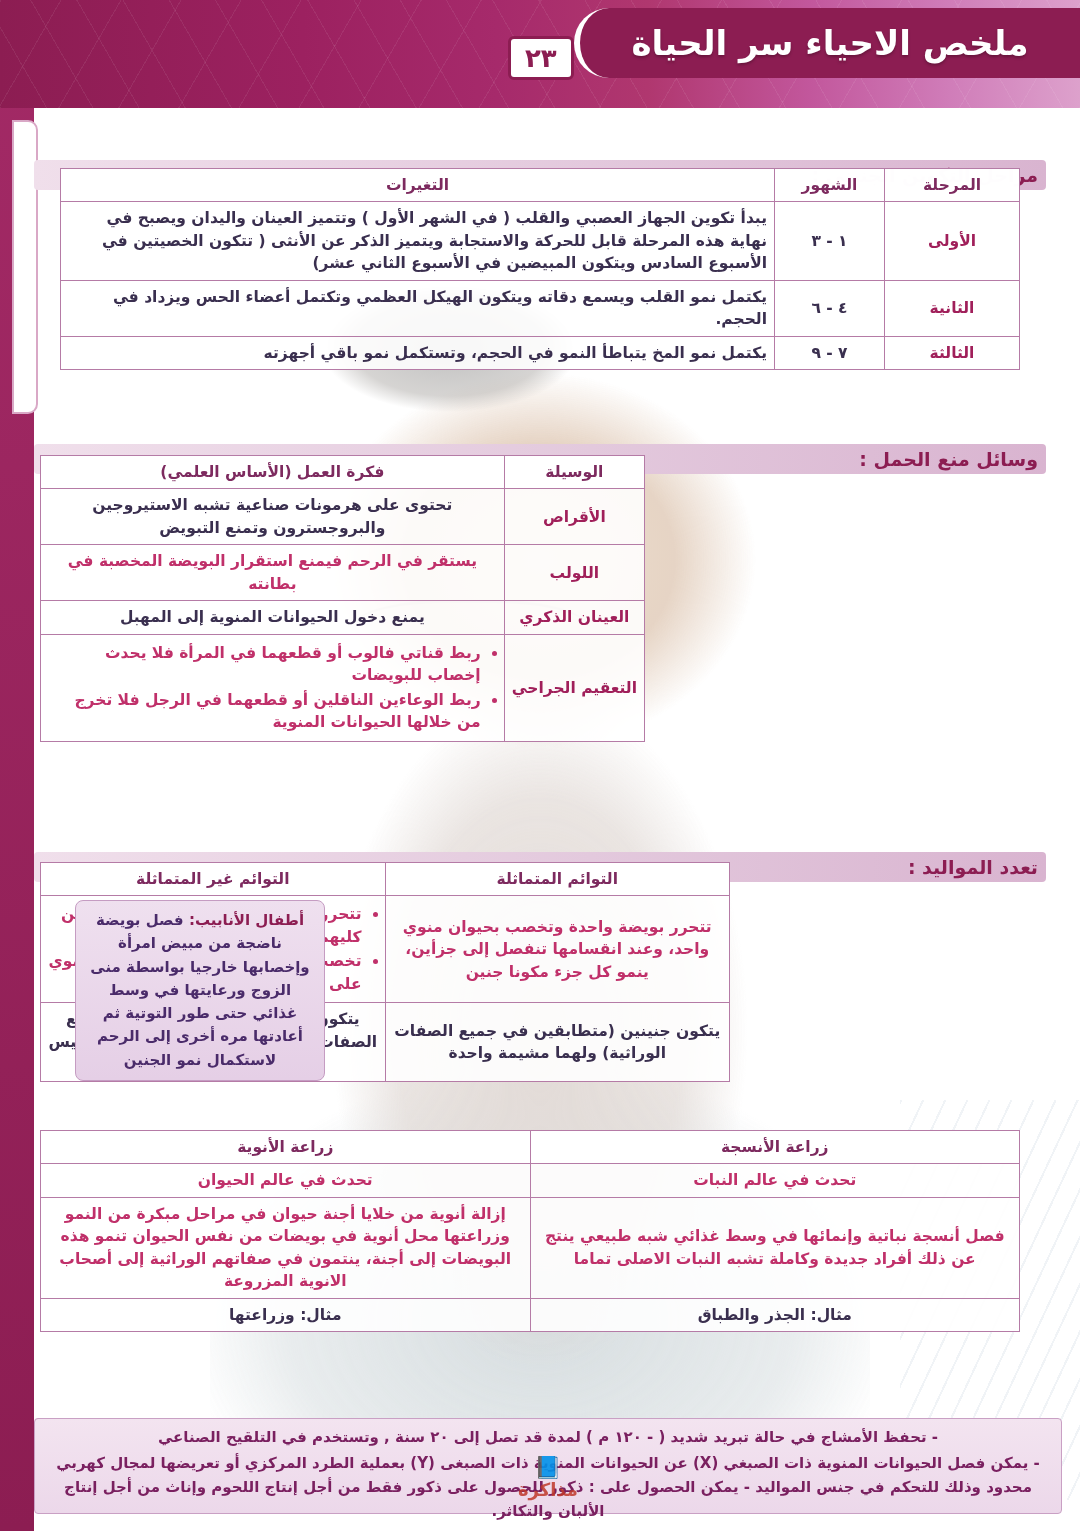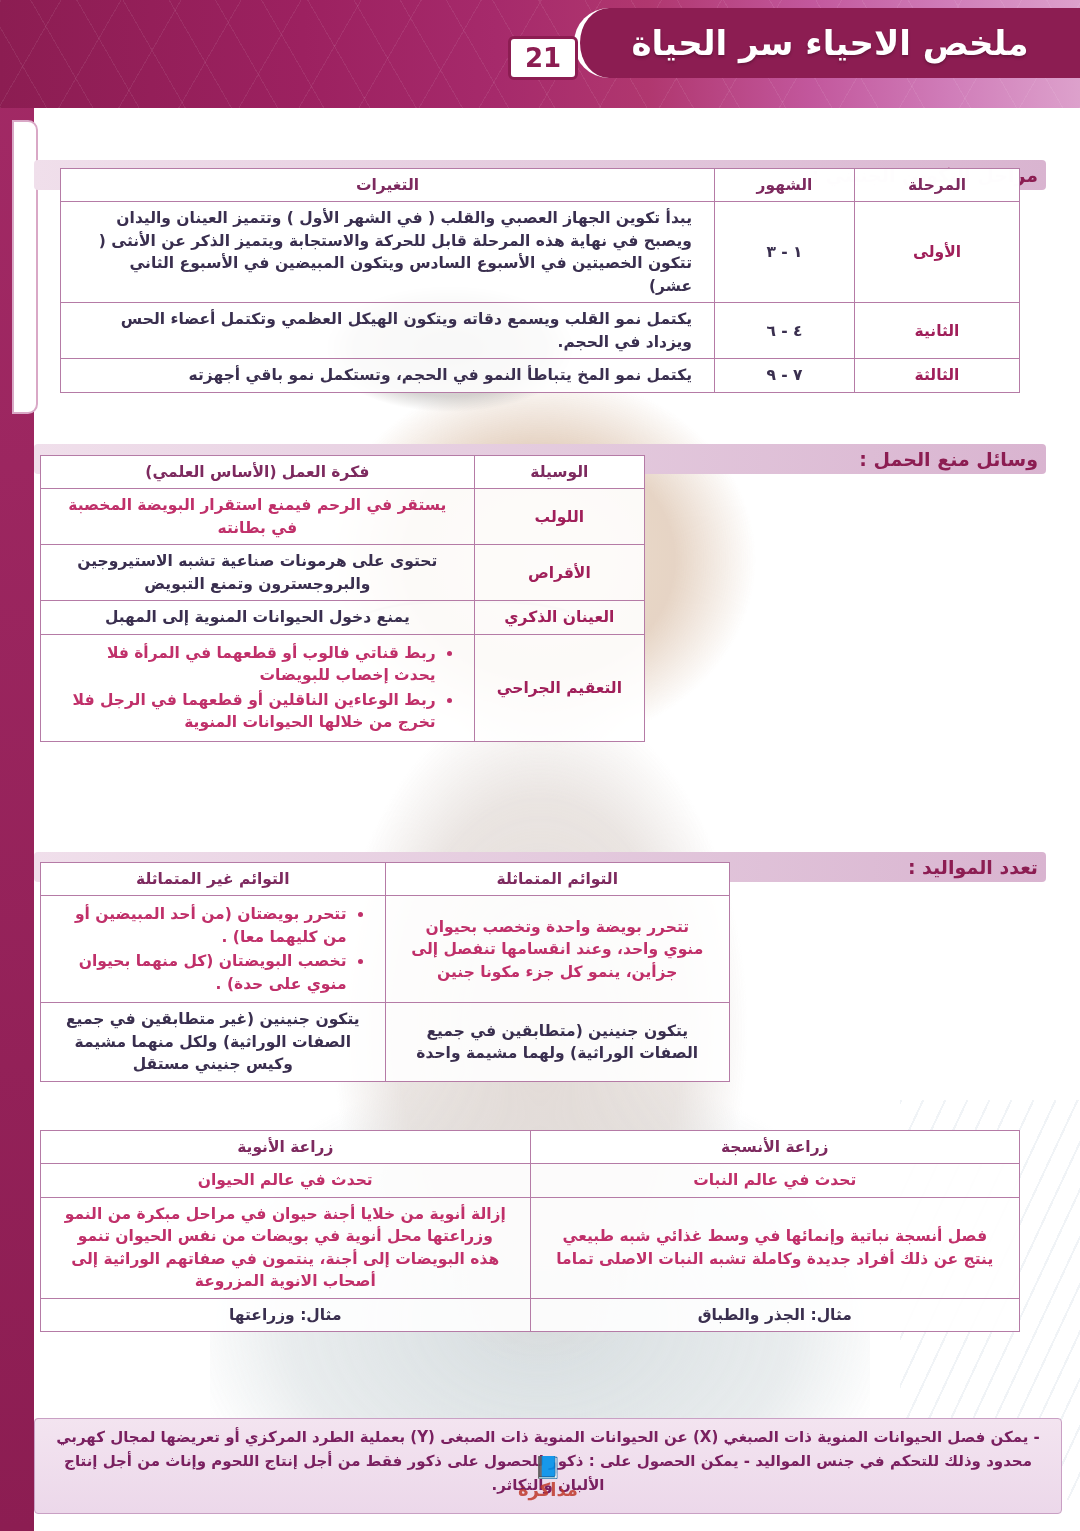--- a/index.html
+++ b/index.html
@@ -85,21 +85,21 @@
     position:absolute;height:30px;left:34px;right:34px;
     background:linear-gradient(90deg,#f0dfeb 0%, #e3c9dd 55%, #d9b4d0 100%);
     border-radius:4px;
     display:flex;align-items:center;justify-content:flex-start;
     padding-right:8px;box-sizing:border-box;margin-top:32px;
   }
   .sec-bar span{color:#8c1d52;font-weight:bold;font-size:19px;}
 
   
   table{border-collapse:collapse;position:absolute;background:rgba(255,255,255,.88);}
-  td,th{border:1.4px solid #b57ba6;padding:5px 22px;vertical-align:middle;text-align:center;font-size:15.5px;line-height:1.45;}
+  td,th{border:1.4px solid #b57ba6;padding:5px 7px;vertical-align:middle;text-align:center;font-size:15.5px;line-height:1.45;}
   th{font-weight:bold;color:#7d2a5f;background:rgba(255,255,255,.92);}
   .lbl{color:#a01f5a;font-weight:bold;white-space:nowrap;}
   .txt-pink{color:#c0306a;font-weight:bold;}
   .txt-dark{color:#3a2f4f;font-weight:bold;}
   td.right{text-align:right;}
 
   
   #t-stages{right:60px;top:168px;width:960px;}
   #t-contra{right:435px;top:455px;width:605px;}
   #t-twins{right:350px;top:862px;width:690px;}
@@ -148,21 +148,21 @@
   <div class="bg-dna"></div>
 
   <div class="spine"></div>
   <div class="spine-inner"></div>
 
   <div class="header">
     <div class="header-title-wrap">
       <div class="header-title">ملخص الاحياء سر الحياة</div>
     </div>
   </div>
-  <div class="page-num-box">21</div>
+  <div class="page-num-box">٢٣</div>
 
   <div class="sec-bar" style="top:128px;">
     <span>مراحل التكوين الجنيني :</span>
   </div>
 
   <table id="t-stages">
     <tbody>
         <tr>
       <th style="width:120px">المرحلة</th>
       <th style="width:95px">الشهور</th>
@@ -190,26 +190,26 @@
     <span>وسائل منع الحمل :</span>
   </div>
 
   <table id="t-contra">
     <tbody>
         <tr>
       <th style="width:115px">الوسيلة</th>
       <th>فكرة العمل (الأساس العلمي)</th>
     </tr>
     <tr>
+      <td class="lbl">الأقراص</td>
+      <td class="txt-dark">تحتوى على هرمونات صناعية تشبه الاستيروجين والبروجسترون وتمنع التبويض</td>
+    </tr>
+    <tr>
       <td class="lbl">اللولب</td>
       <td class="txt-pink">يستقر في الرحم فيمنع استقرار البويضة المخصبة في بطانته</td>
-    </tr>
-    <tr>
-      <td class="lbl">الأقراص</td>
-      <td class="txt-dark">تحتوى على هرمونات صناعية تشبه الاستيروجين والبروجسترون وتمنع التبويض</td>
     </tr>
     <tr>
       <td class="lbl">العينان الذكري</td>
       <td class="txt-dark">يمنع دخول الحيوانات المنوية إلى المهبل</td>
     </tr>
     <tr>
       <td class="lbl">التعقيم الجراحي</td>
       <td class="right txt-pink">
         <ul class="tight">
           <li>ربط قناتي فالوب أو قطعهما في المرأة فلا يحدث إخصاب للبويضات</li>
@@ -239,20 +239,24 @@
         </ul>
       </td>
     </tr>
     <tr>
       <td class="txt-dark">يتكون جنينين (متطابقين في جميع الصفات الوراثية) ولهما مشيمة واحدة</td>
       <td class="txt-dark">يتكون جنينين (غير متطابقين في جميع الصفات الوراثية) ولكل منهما مشيمة وكيس جنيني مستقل</td>
     </tr>
   </tbody>
     </table>
 
+  <div class="note-box">
+    <b class="title">أطفال الأنابيب:</b>
+    <span>فصل بويضة ناضجة من مبيض امرأة وإخصابها خارجيا بواسطة منى الزوج ورعايتها في وسط غذائي حتى طور التوتية ثم أعادتها مره أخرى إلى الرحم لاستكمال نمو الجنين</span>
+  </div>
 
   <table id="t-culture">
     <tbody>
         <tr>
       <th style="width:50%">زراعة الأنسجة</th>
       <th style="width:50%">زراعة الأنوية</th>
     </tr>
     <tr>
       <td class="txt-pink">تحدث في عالم النبات</td>
       <td class="txt-pink">تحدث في عالم الحيوان</td>
@@ -266,18 +270,19 @@
       <td class="txt-dark">مثال: وزراعتها</td>
     </tr>
   </tbody>
     </table>
 
   <div class="sec-bar" id="bank-bar">
     <span>بنوك الأمشاج :</span>
   </div>
 
   <div class="bank-body">
+    <div>- تحفظ الأمشاج في حالة تبريد شديد ( - ١٢٠ م ) لمدة قد تصل إلى ٢٠ سنة , وتستخدم في التلقيح الصناعي</div>
     <div>- يمكن فصل الحيوانات المنوية ذات الصبغي (X) عن الحيوانات المنوية ذات الصبغى (Y) بعملية الطرد المركزي أو تعريضها لمجال كهربي محدود وذلك للتحكم في جنس المواليد - يمكن الحصول على : ذكور للحصول على ذكور فقط من أجل إنتاج اللحوم وإناث من أجل إنتاج الألبان والتكاثر.</div>
     <div class="wm-book">📘</div>
     <div class="watermark">مذاكرة</div>
   </div>
 
 </div>
 
 </body></html>

